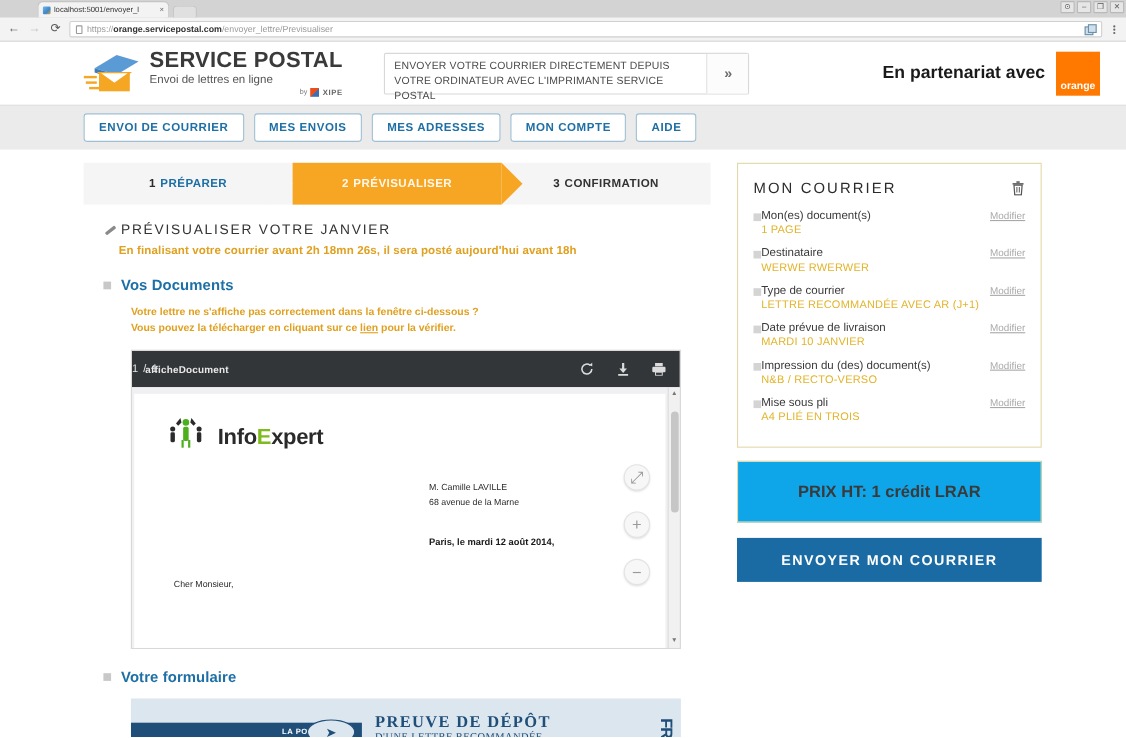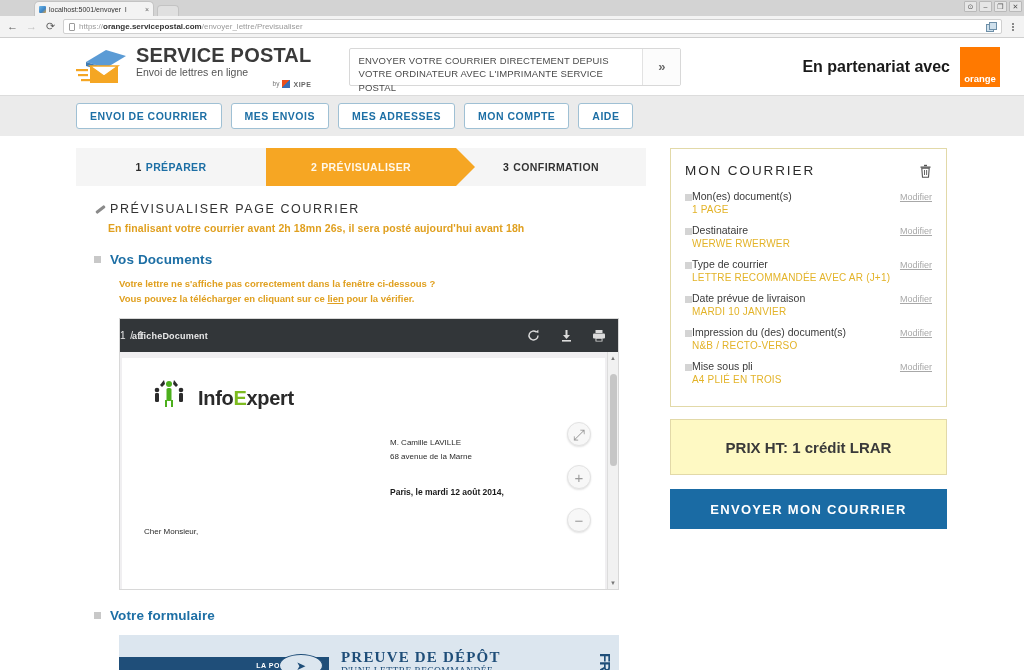--- a/index.html
+++ b/index.html
@@ -239,21 +239,21 @@
   .ie-name .g { color: #7dbb1f; }
   .addr {
     margin-top: 26px; margin-left: 268px;
     font-size: 8px; color: #2b2b2b; line-height: 1.65;
   }
   .datum {
     margin-top: 24px; margin-left: 268px;
     font-size: 8.5px; font-weight: 700; color: #1a1a1a;
     text-align: left; 
   }
-  .salut { margin-top: 30px; margin-left: 22px; font-size: 8px; color:#2b2b2b; }
+  .salut { margin-top: 30px; margin-left: 36px; font-size: 8px; color:#2b2b2b; }
   .zoom-controls {
     position: absolute; right: 16px; top: 70px;
     display:flex; flex-direction:column; gap: 19px; z-index: 3;
   }
   .zbtn {
     width: 24px; height: 24px; border-radius: 50%;
     background: #f7f7f7; border: 1px solid #e3e3e3;
     display:flex; align-items:center; justify-content:center;
     color: #9a9a9a; font-size: 15px; line-height:1;
     box-shadow: 0 1px 2px rgba(0,0,0,0.12);
@@ -319,21 +319,21 @@
   .ritem .row1 { display:flex; align-items:baseline; }
   .ritem .lab { font-size: 10.5px; color: #3a3a3a; }
   .ritem .mod {
     margin-left: auto; font-size: 9px; color: #a8a8a8;
     text-decoration: underline;
   }
   .ritem .val {
     font-size: 10px; color: #e3b328; margin-top: 2px; letter-spacing: 0.2px;
   }
   .price-box {
-    margin-top: 12px; border: 1px solid #e2d9a8; background: #fef9c3;
+    margin-top: 12px; border: 1px solid #e2d9a8; background: #0ea5e9;
     height: 56px; display:flex; align-items:center; justify-content:center;
   }
   .price-box span { font-size: 15px; font-weight: 700; color: #3a3a3a; }
   .send-btn {
     margin-top: 14px; height: 40px; background: #1a6ba4; color: #fff;
     display:flex; align-items:center; justify-content:center;
     font-size: 13px; font-weight: 700; letter-spacing: 1.3px;
   }
 </style>
 </head>
@@ -434,21 +434,21 @@
           </div>
           <div class="step">
             <span class="num">3</span>
             <span class="lbl">CONFIRMATION</span>
           </div>
         </div>
 
         <div class="main-panel">
           <div class="h-title">
             <span class="pencil-icon"></span>
-            <span>PRÉVISUALISER PAGE COURRIER</span>
+            <span>PRÉVISUALISER VOTRE JANVIER</span>
           </div>
           <div class="timer-line">En finalisant votre courrier avant 2h 18mn 26s, il sera posté aujourd'hui avant 18h</div>
 
           <div class="sec-title">
             <span class="sec-bullet"></span>
             <h3>Vos Documents</h3>
           </div>
 
           <div class="warn">
             <div>Votre lettre ne s'affiche pas correctement dans la fenêtre ci-dessous ?</div>

